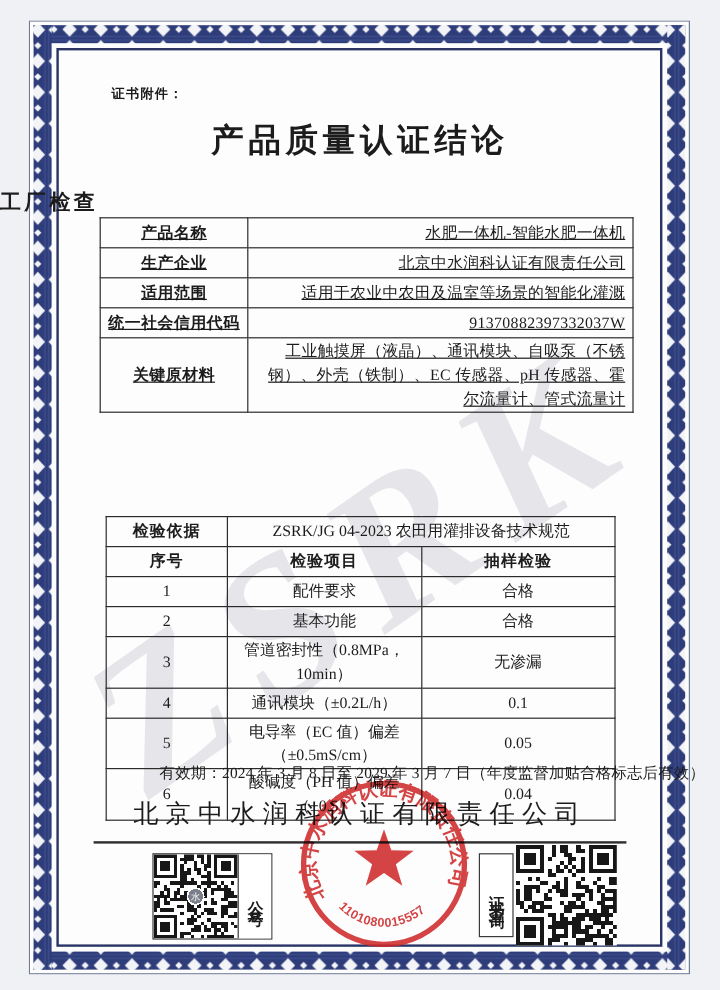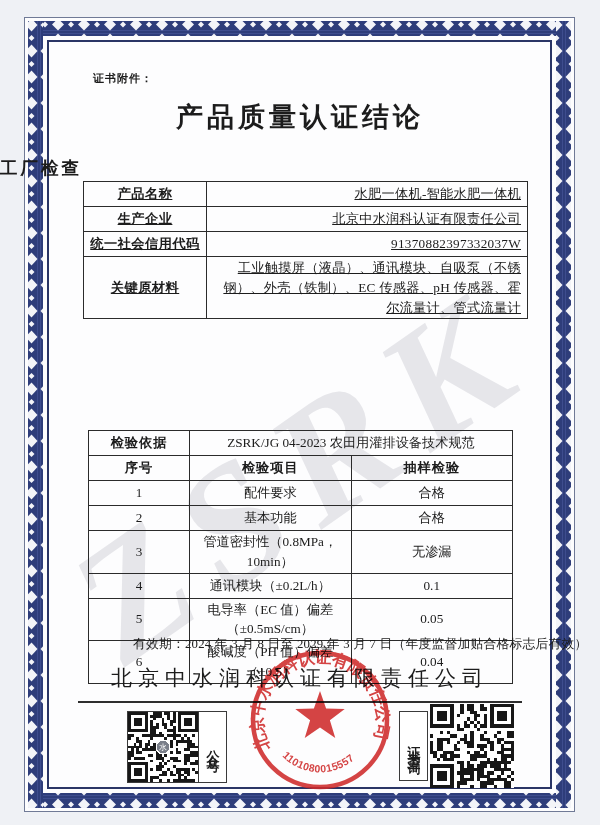--- a/index.html
+++ b/index.html
@@ -117,20 +117,24 @@
 
     <table class="t-factory">
       <tbody>
         <tr class="single">
           <td class="lbl">产品名称</td>
           <td class="val">水肥一体机-智能水肥一体机</td>
         </tr>
         <tr class="single">
           <td class="lbl">生产企业</td>
           <td class="val">北京中水润科认证有限责任公司</td>
+        </tr>
+        <tr class="single">
+          <td class="lbl">适用范围</td>
+          <td class="val">适用于农业中农田及温室等场景的智能化灌溉</td>
         </tr>
         <tr class="single">
           <td class="lbl">统一社会信用代码</td>
           <td class="val">91370882397332037W</td>
         </tr>
         <tr class="double">
           <td class="lbl">关键原材料</td>
           <td class="val">工业触摸屏（液晶）、通讯模块、自吸泵（不锈钢）、外壳（铁制）、EC 传感器、pH 传感器、霍尔流量计、管式流量计</td>
         </tr>
       </tbody>

